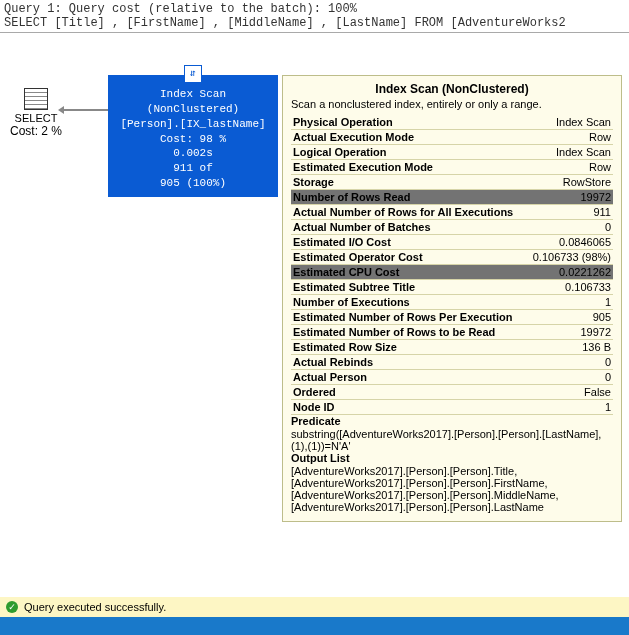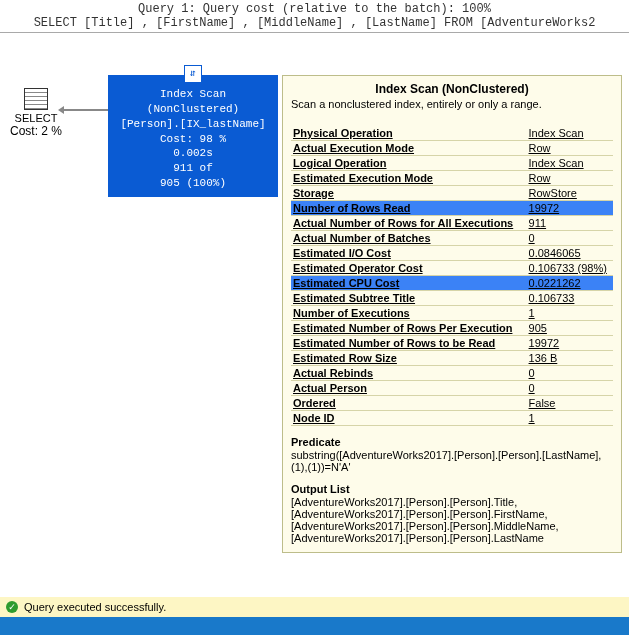--- a/index.html
+++ b/index.html
@@ -13,21 +13,20 @@
     position: relative;
   }
   .query-header {
     padding: 2px 4px;
     border-bottom: 1px solid #a9a9a9;
     font-family: "Courier New", monospace;
     font-size: 12px;
     color: #333;
     white-space: nowrap;
     overflow: hidden;
-    text-align: center;
   }
   .plan-area {
     position: relative;
     height: 540px;
     width: 629px;
     overflow: hidden;
   }
   .select-node {
     position: absolute;
     left: 10px;
@@ -104,33 +103,32 @@
     color: #000;
   }
   .tooltip .tt-title {
     text-align: center;
     font-weight: bold;
     font-size: 12px;
     margin-bottom: 2px;
   }
   .tooltip .tt-sub {
     font-size: 11px;
-    margin-bottom: 16px;
+    margin-bottom: 5px;
   }
   .tt-table { width: 100%; border-collapse: collapse; }
   .tt-table td {
     padding: 1px 2px;
     border-bottom: 1px solid #d6d4a8;
     vertical-align: top;
-    text-decoration: underline;
   }
   .tt-table td.k { font-weight: bold; }
-  .tt-table td.v { text-align: left; }
-  .tt-table tr.hl td { background: #3b82f6; }
-  .tt-section { margin-top: 10px; }
+  .tt-table td.v { text-align: right; }
+  .tt-table tr.hl td { background: #737373; }
+  .tt-section { margin-top: 0; }
   .tt-section .hdr { font-weight: bold; margin-bottom: 1px; }
   .tt-section .val { word-break: break-word; }
   .status-bar {
     position: absolute;
     left: 0;
     bottom: 18px;
     width: 100%;
     height: 20px;
     background: #fdf6c4;
     display: flex;

